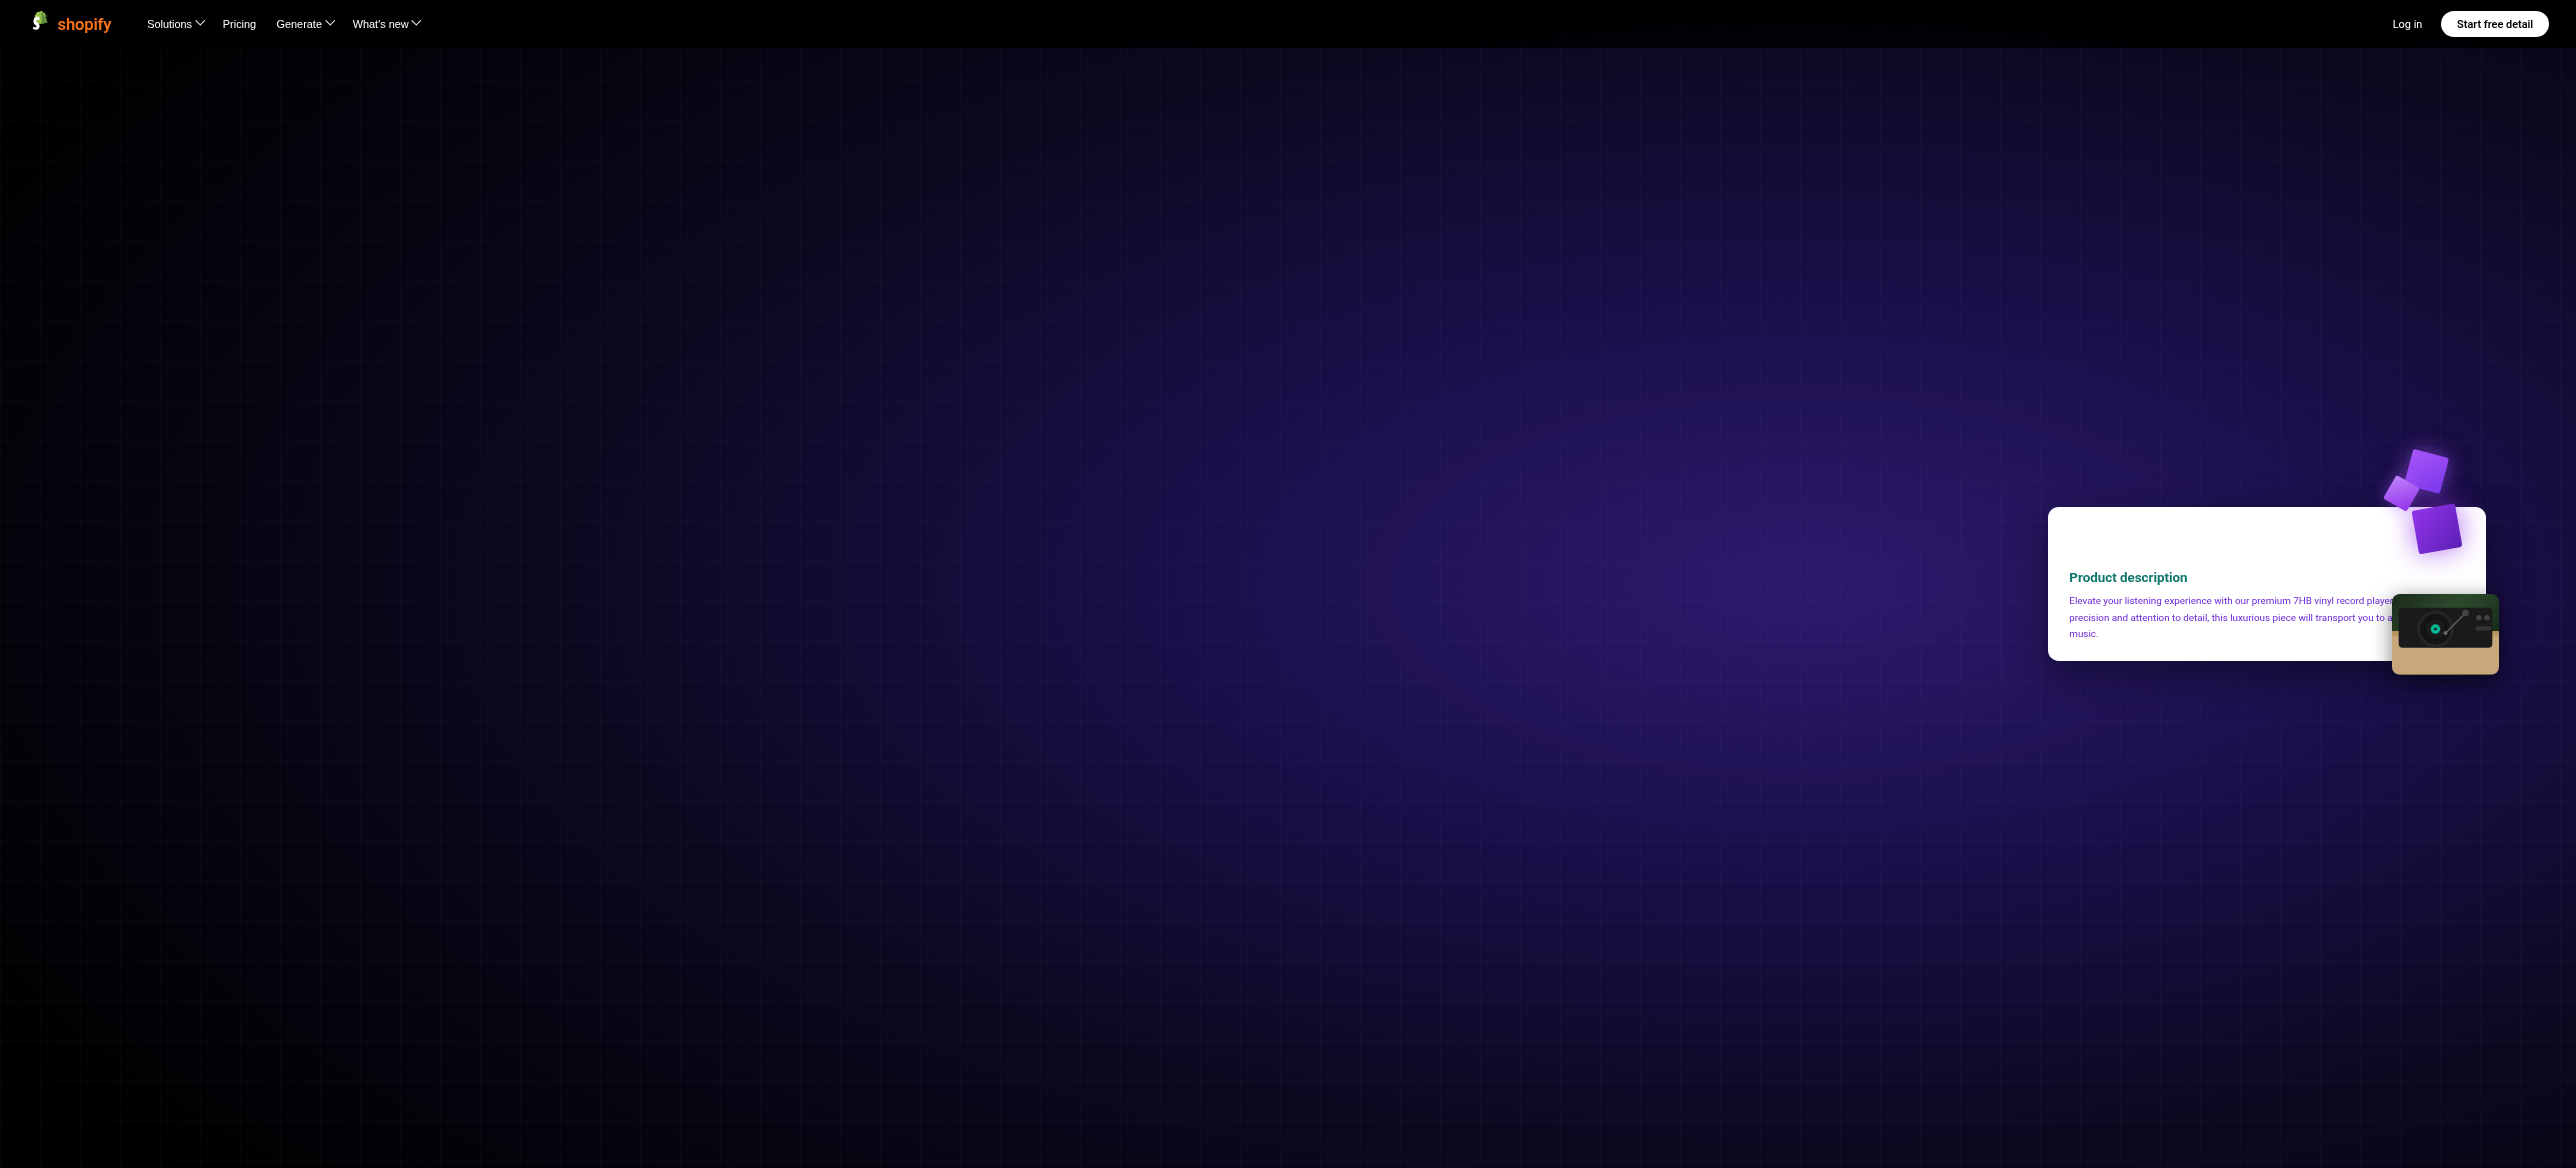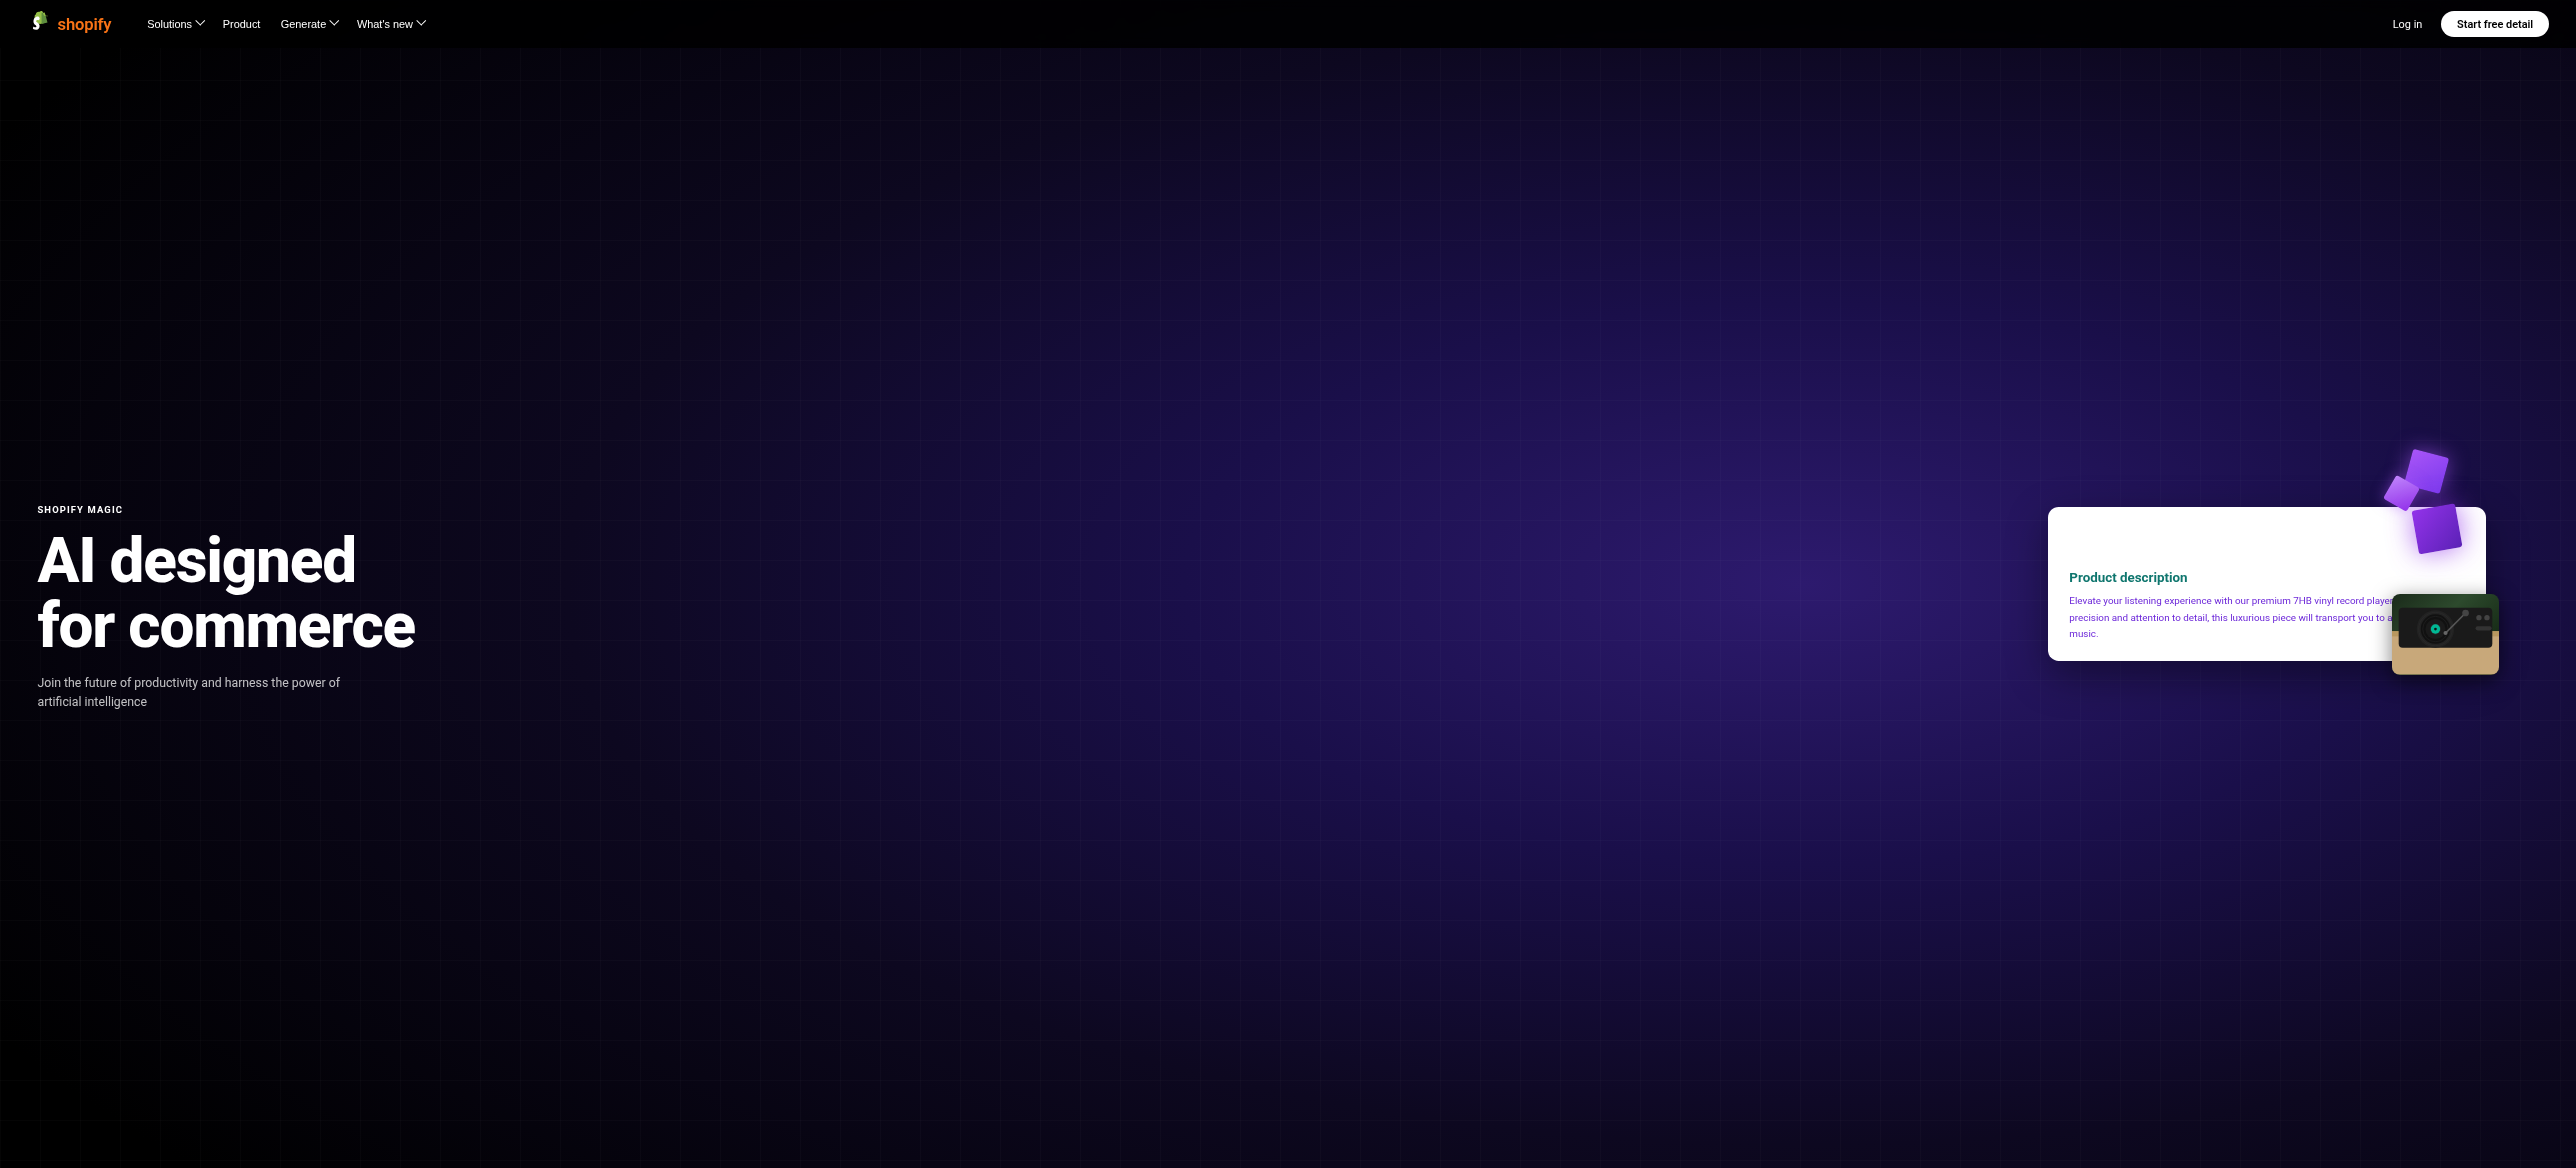--- a/index.html
+++ b/index.html
@@ -291,48 +291,40 @@
     </svg>
     <span class="nav-brand">shopify</span>
   </a>
 
   <div class="nav-links">
     <button class="nav-link">
       <span>Solutions</span>
       <span class="chevron-icon"></span>
     </button>
     <button class="nav-link">
-      <span>Product</span>
+      <span>Pricing</span>
     </button>
     <button class="nav-link">
       <span>Generate</span>
       <span class="chevron-icon"></span>
     </button>
     <button class="nav-link">
       <span>What's new</span>
       <span class="chevron-icon"></span>
     </button>
   </div>
 
   <div class="nav-right">
     <button class="nav-login">Log in</button>
     <button class="nav-cta">Start free detail</button>
   </div>
 </nav>
 
 <section class="hero">
 
-  <div class="hero-content">
-    <p class="hero-eyebrow">SHOPIFY MAGIC</p>
-    <h1 class="hero-title">
-      <span>AI designed</span><br>
-      <span>for commerce</span>
-    </h1>
-    <p class="hero-subtitle">Join the future of productivity and harness the power of artificial intelligence</p>
-  </div>
 
   <div class="hero-visual">
 
     <div class="gems-container">
       <div class="gem gem-1"></div>
       <div class="gem gem-2"></div>
       <div class="gem gem-3"></div>
     </div>
 
 

